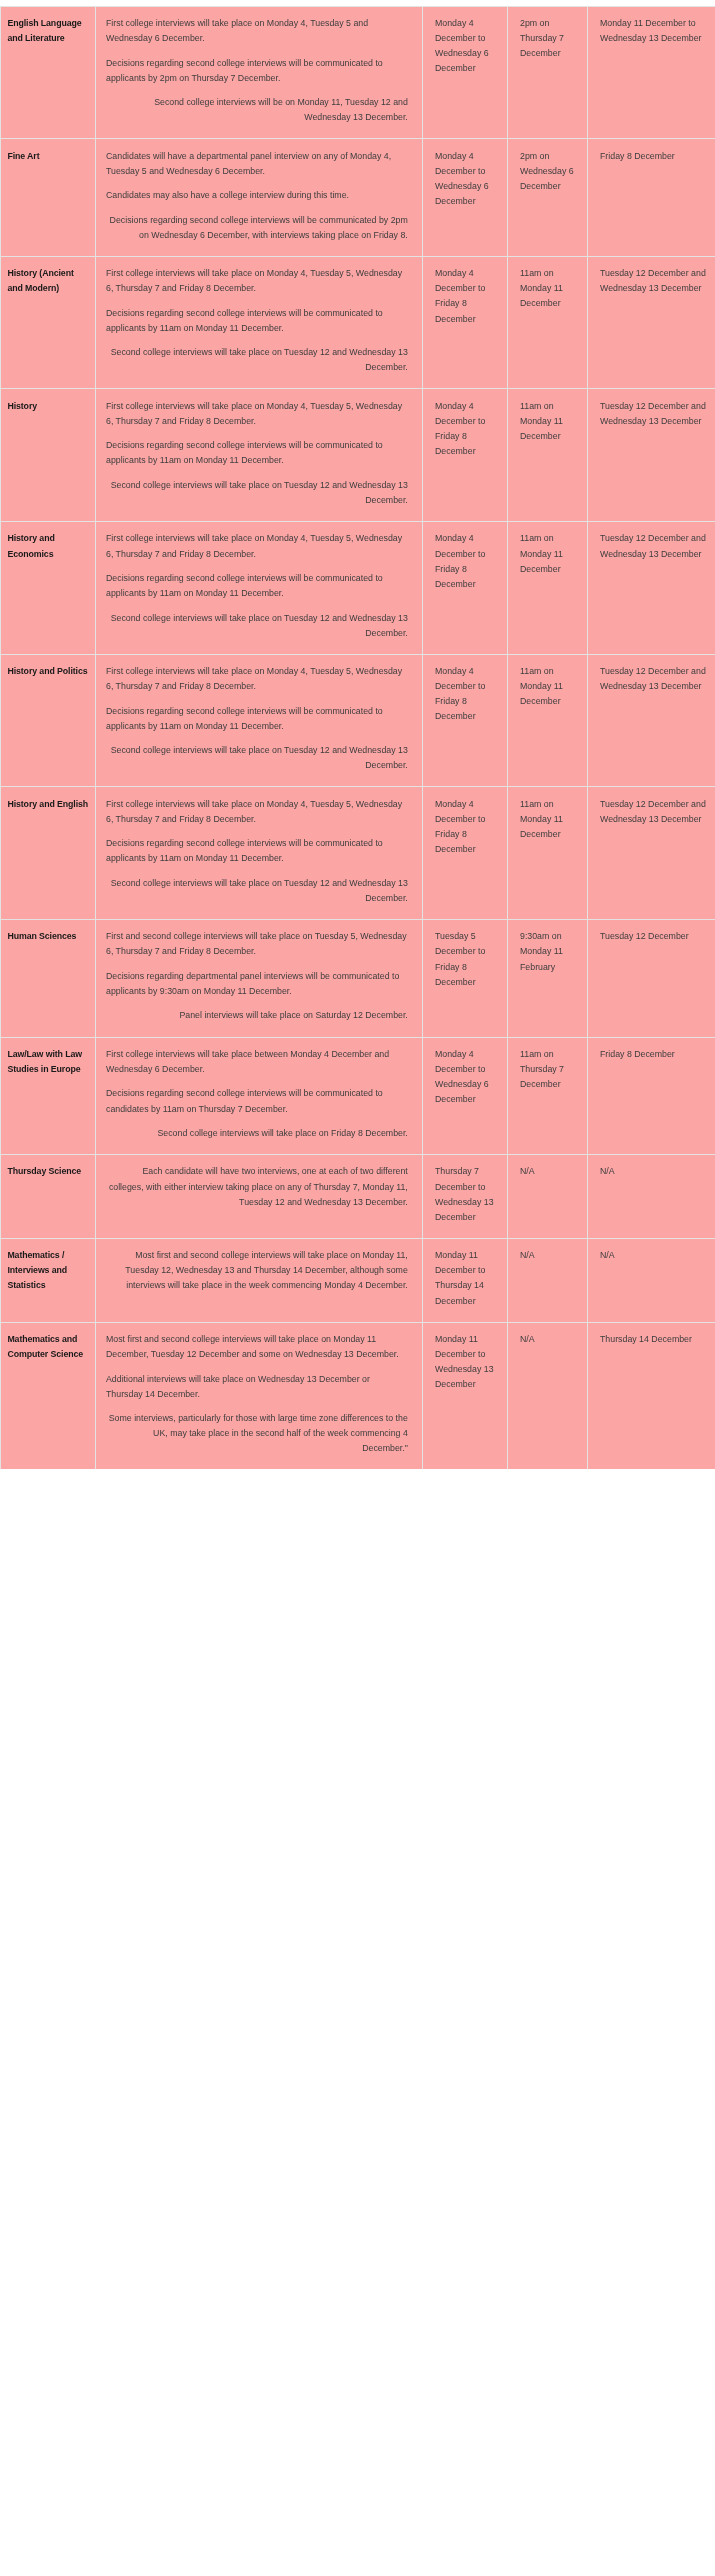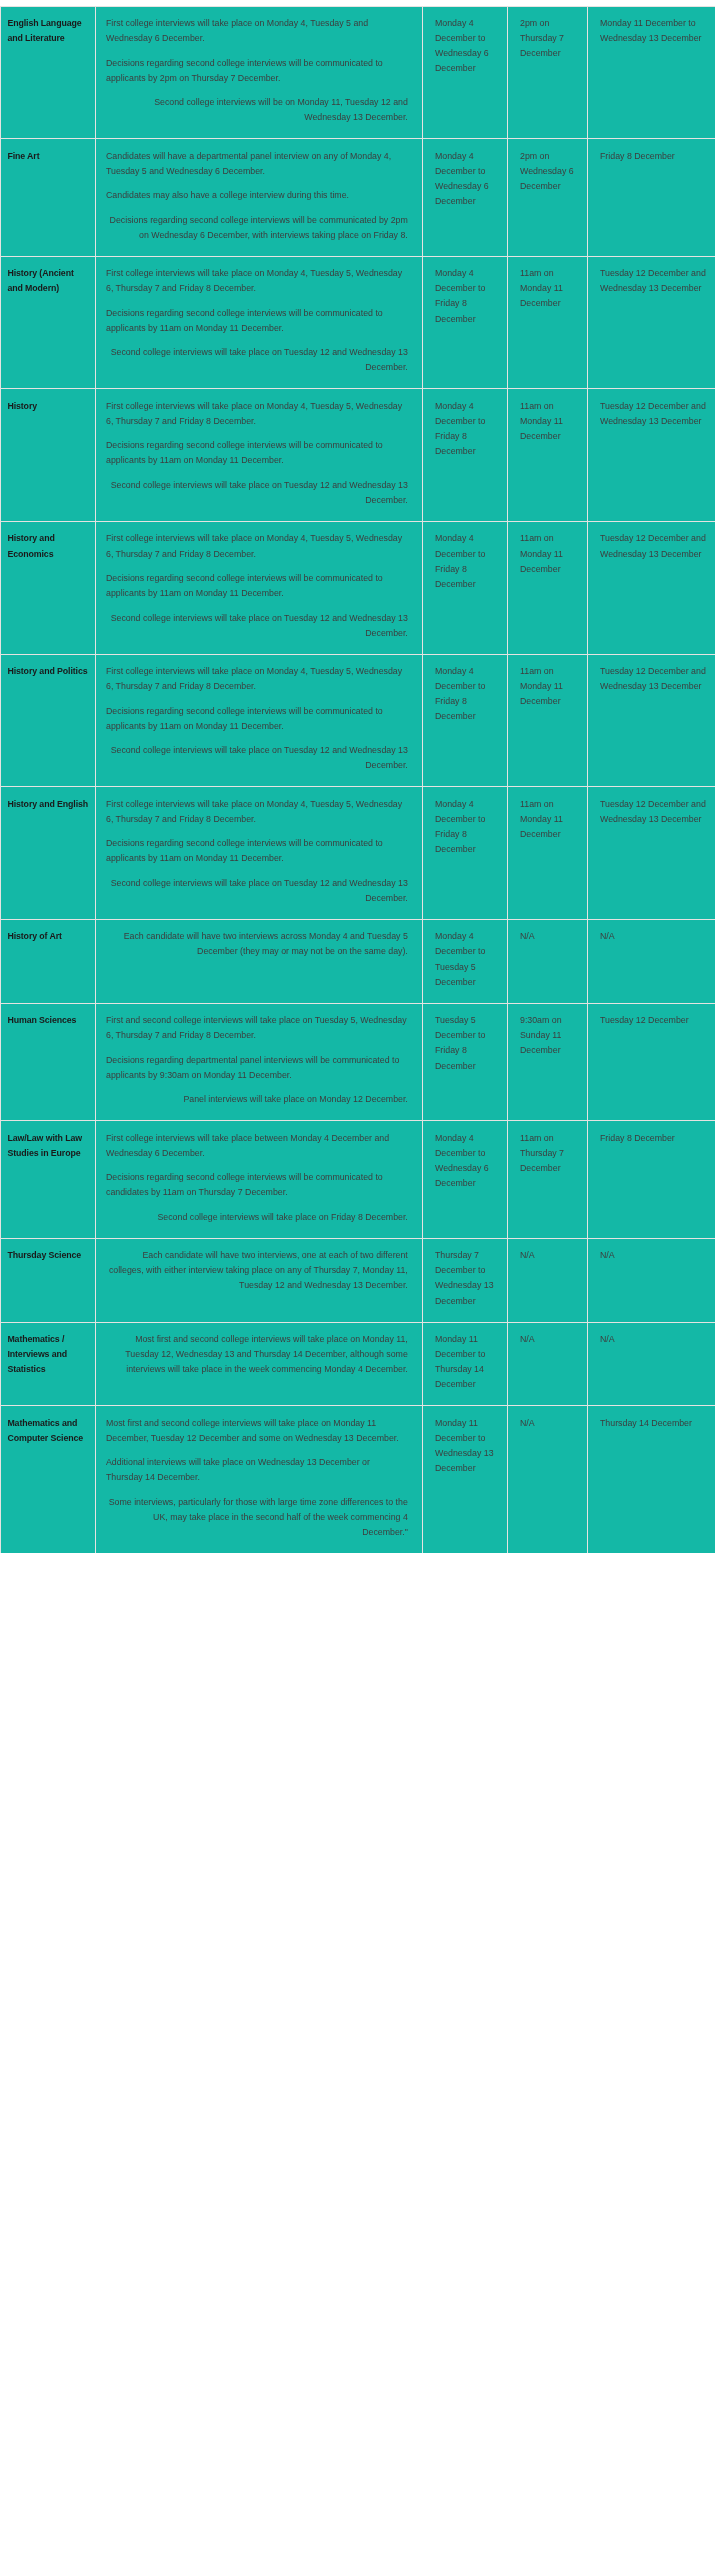--- a/index.html
+++ b/index.html
@@ -9,21 +9,21 @@
     background: #ffffff;
   }
   body {
     font-family: "Liberation Sans", sans-serif;
     width: 715px;
   }
   #interview-table {
     width: 715px;
     border-collapse: collapse;
     table-layout: fixed;
-    background: #14b8a6;
+    background: #fca5a5;
   }
   #interview-table col.c-subject { width: 95px; }
   #interview-table col.c-details { width: 327px; }
   #interview-table col.c-first    { width: 85px; }
   #interview-table col.c-decision { width: 80px; }
   #interview-table col.c-second   { width: 128px; }
   #interview-table tr {
     border-top: 0.7px solid #e5e3e1;
   }
   #interview-table tr:first-child {
@@ -156,37 +156,28 @@
         <td class="details-cell">
           <p>First college interviews will take place on Monday 4, Tuesday 5, Wednesday 6, Thursday 7 and Friday 8 December.</p>
           <p>Decisions regarding second college interviews will be communicated to applicants by 11am on Monday 11 December.</p>
           <p>Second college interviews will take place on Tuesday 12 and Wednesday 13 December.</p>
         </td>
         <td class="date-cell">Monday 4 December to Friday 8 December</td>
         <td class="date-cell">11am on Monday 11 December</td>
         <td class="date-cell">Tuesday 12 December and Wednesday 13 December</td>
       </tr>
       <tr>
-        <td class="subject-cell">History of Art</td>
-        <td class="details-cell">
-          <p>Each candidate will have two interviews across Monday 4 and Tuesday 5 December (they may or may not be on the same day).</p>
-        </td>
-        <td class="date-cell">Monday 4 December to Tuesday 5 December</td>
-        <td class="date-cell">N/A</td>
-        <td class="date-cell">N/A</td>
-      </tr>
-      <tr>
         <td class="subject-cell">Human Sciences</td>
         <td class="details-cell">
           <p>First and second college interviews will take place on Tuesday 5, Wednesday 6, Thursday 7 and Friday 8 December.</p>
           <p>Decisions regarding departmental panel interviews will be communicated to applicants by 9:30am on Monday 11 December.</p>
-          <p>Panel interviews will take place on Monday 12 December.</p>
+          <p>Panel interviews will take place on Saturday 12 December.</p>
         </td>
         <td class="date-cell">Tuesday 5 December to Friday 8 December</td>
-        <td class="date-cell">9:30am on Sunday 11 December</td>
+        <td class="date-cell">9:30am on Monday 11 February</td>
         <td class="date-cell">Tuesday 12 December</td>
       </tr>
       <tr>
         <td class="subject-cell">Law/Law with Law Studies in Europe</td>
         <td class="details-cell">
           <p>First college interviews will take place between Monday 4 December and Wednesday 6 December.</p>
           <p>Decisions regarding second college interviews will be communicated to candidates by 11am on Thursday 7 December.</p>
           <p>Second college interviews will take place on Friday 8 December.</p>
         </td>
         <td class="date-cell">Monday 4 December to Wednesday 6 December</td>

